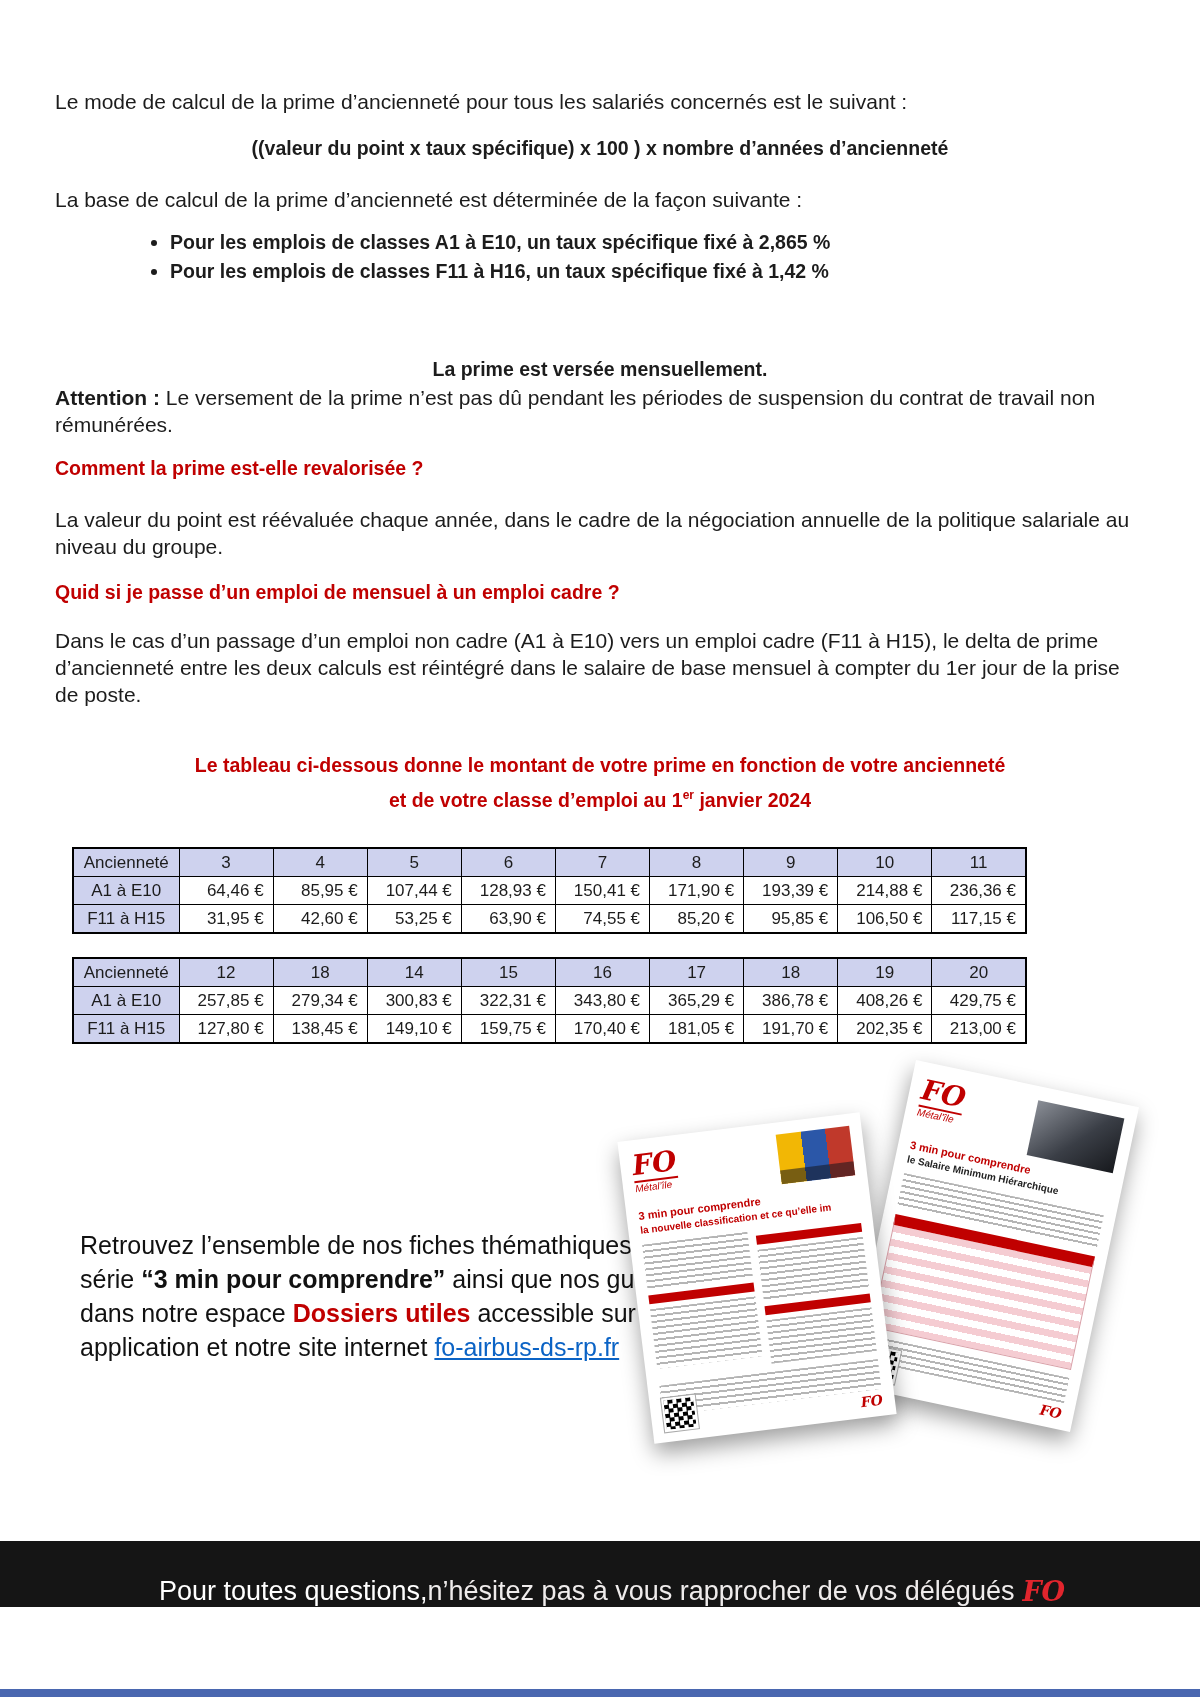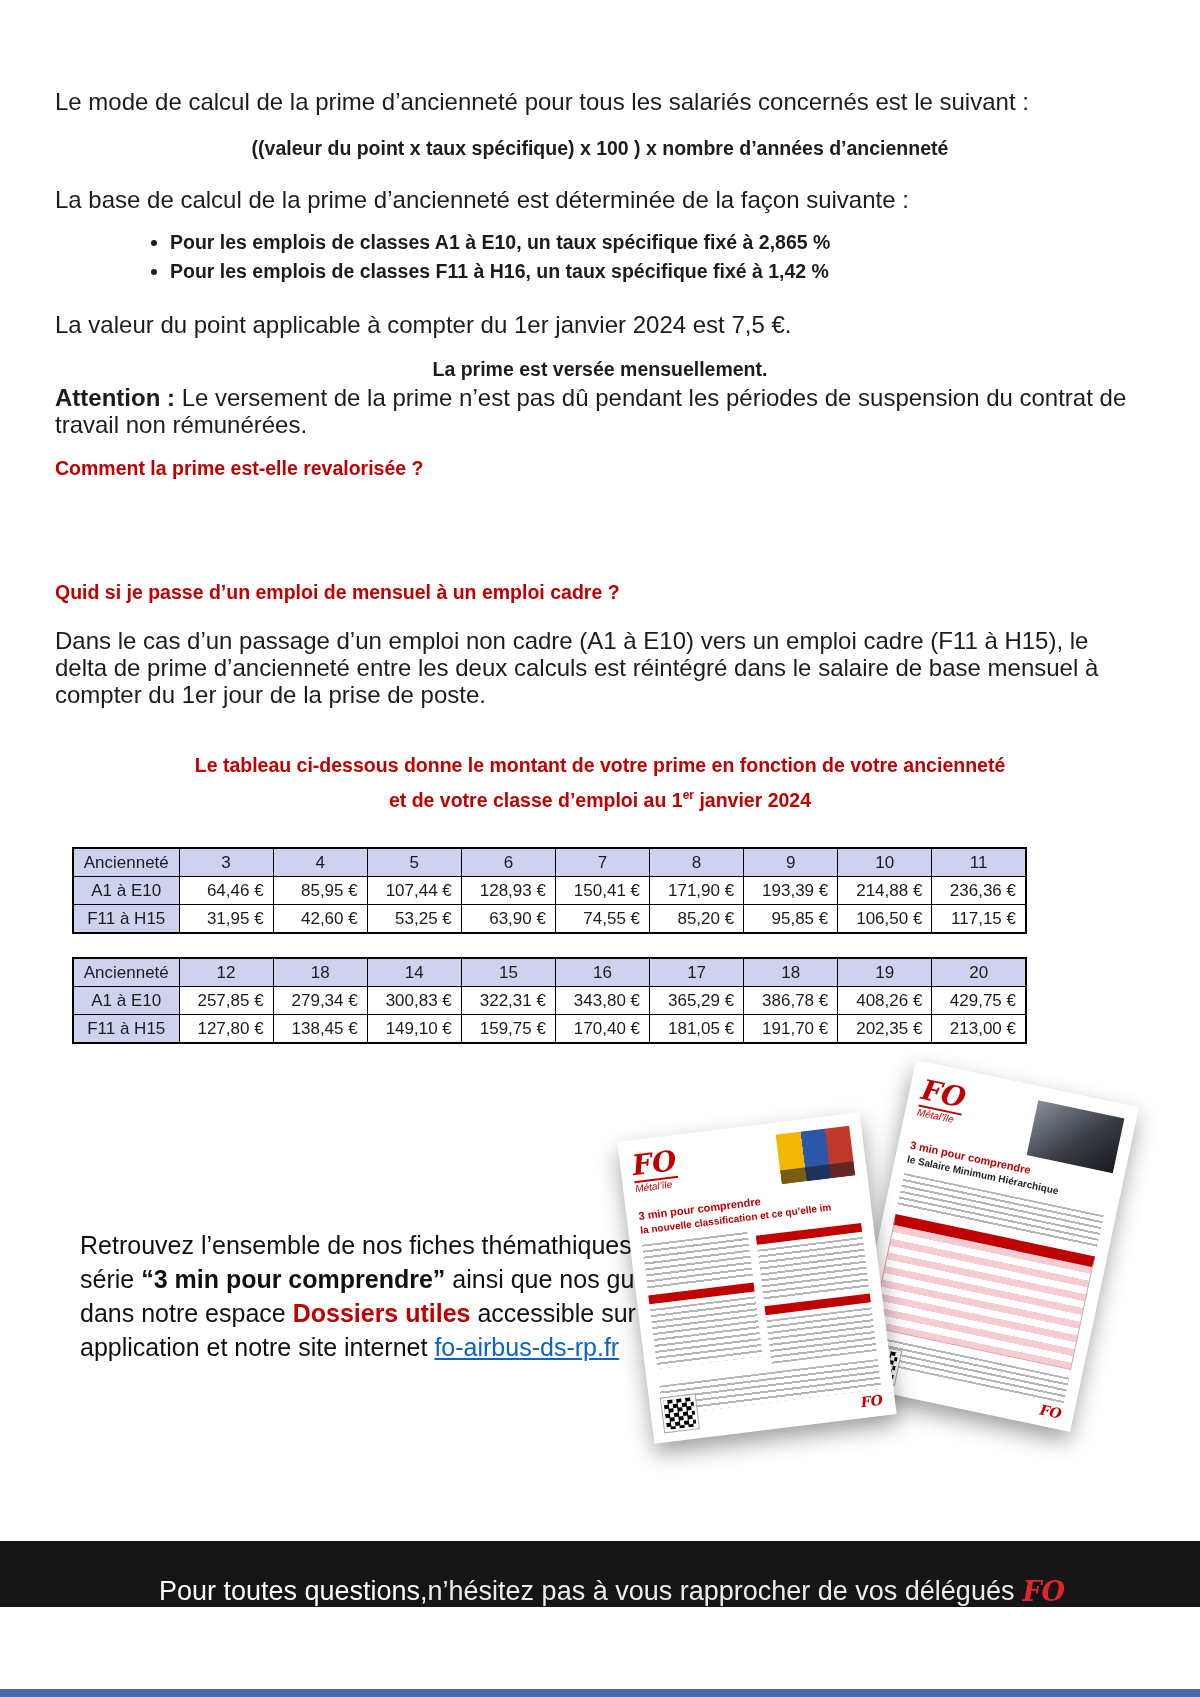--- a/index.html
+++ b/index.html
@@ -1,19 +1,19 @@
 <!DOCTYPE html>
 <html lang="fr"><head>
 <meta charset="utf-8">
 <style>
   html,body{margin:0;padding:0;background:#ffffff;}
   .page{position:relative;width:1200px;height:1697px;background:#fff;overflow:hidden;
         font-family:"Liberation Sans",sans-serif;color:#1c1c1c;}
   .abs{position:absolute;}
-  .body-text{font-size:24px;line-height:27px;}
+  .body-text{font-size:21px;line-height:27px;}
   .bold{font-weight:bold;}
   .center{text-align:center;width:1090px;left:55px;}
   .red{color:#c00000;}
   .red-heading{color:#c00000;font-weight:bold;font-size:19.5px;}
   p{margin:0;}
 
   
   ul.bullets{margin:0;padding:0 0 0 170px;}
   ul.bullets li{font-weight:bold;font-size:19.5px;line-height:26px;margin-bottom:3px;}
 
@@ -80,30 +80,30 @@
 
   <p class="abs center bold" style="top:137px;font-size:19.5px;">((valeur du point x taux spécifique) x 100 ) x nombre d’années d’ancienneté</p>
 
   <p class="abs body-text" style="left:55px;top:186px;width:1090px;">La base de calcul de la prime d’ancienneté est déterminée de la façon suivante :</p>
 
   <ul class="bullets abs" style="left:0;top:229px;width:1100px;">
     <li>Pour les emplois de classes A1 à E10, un taux spécifique fixé à 2,865 %</li>
     <li>Pour les emplois de classes F11 à H16, un taux spécifique fixé à 1,42 %</li>
   </ul>
 
-  <p class="abs body-text" style="left:55px;top:311px;width:1090px;">La valeur du point applicable à compter du 1er janvier 2024 est 7,5 €.</p>
 
   <p class="abs center bold" style="top:358px;font-size:19.5px;">La prime est versée mensuellement.</p>
 
   <p class="abs red-heading" style="left:55px;top:457px;">Comment la prime est-elle revalorisée ?</p>
 
   <p class="abs body-text" style="left:55px;top:384px;width:1090px;">
     <b>Attention :</b><span> Le versement de la prime n’est pas dû pendant les périodes de suspension du contrat de travail non rémunérées.</span>
   </p>
 
+  <p class="abs body-text" style="left:55px;top:506px;width:1090px;">La valeur du point est réévaluée chaque année, dans le cadre de la négociation annuelle de la politique salariale au niveau du groupe.</p>
 
   <p class="abs red-heading" style="left:55px;top:581px;">Quid si je passe d’un emploi de mensuel à un emploi cadre ?</p>
 
   <p class="abs body-text" style="left:55px;top:627px;width:1090px;">Dans le cas d’un passage d’un emploi non cadre (A1 à E10) vers un emploi cadre (F11 à H15), le delta de prime d’ancienneté entre les deux calculs est réintégré dans le salaire de base mensuel à compter du 1er jour de la prise de poste.</p>
 
   <div class="abs tbl-intro" style="top:750px;">
     <span>Le tableau ci-dessous donne le montant de votre prime en fonction de votre ancienneté</span><br>
     <span>et de votre classe d’emploi au 1</span><sup>er</sup><span> janvier 2024</span>
   </div>
 

